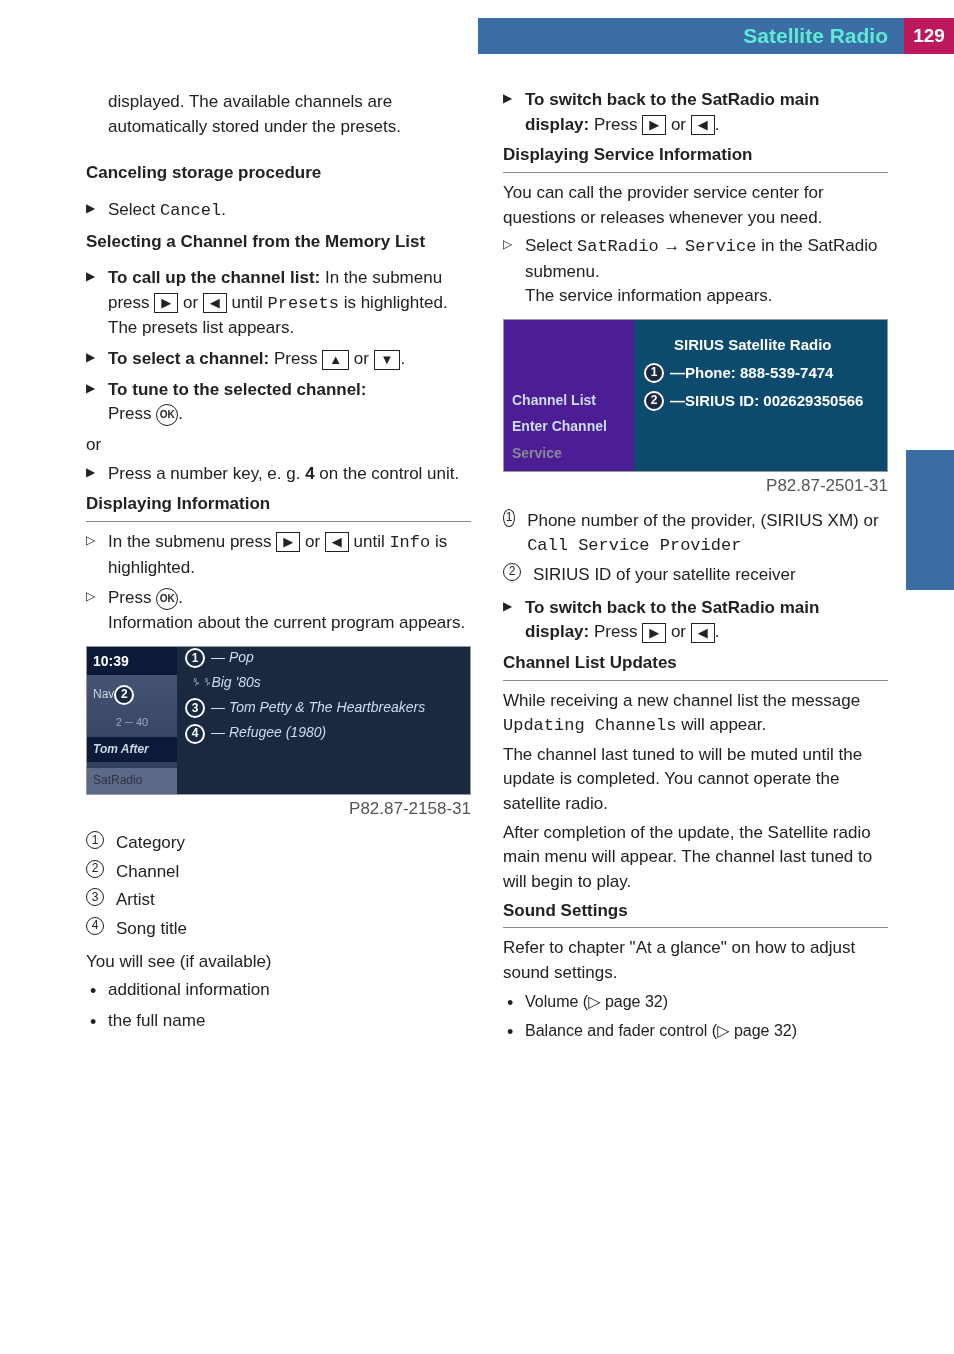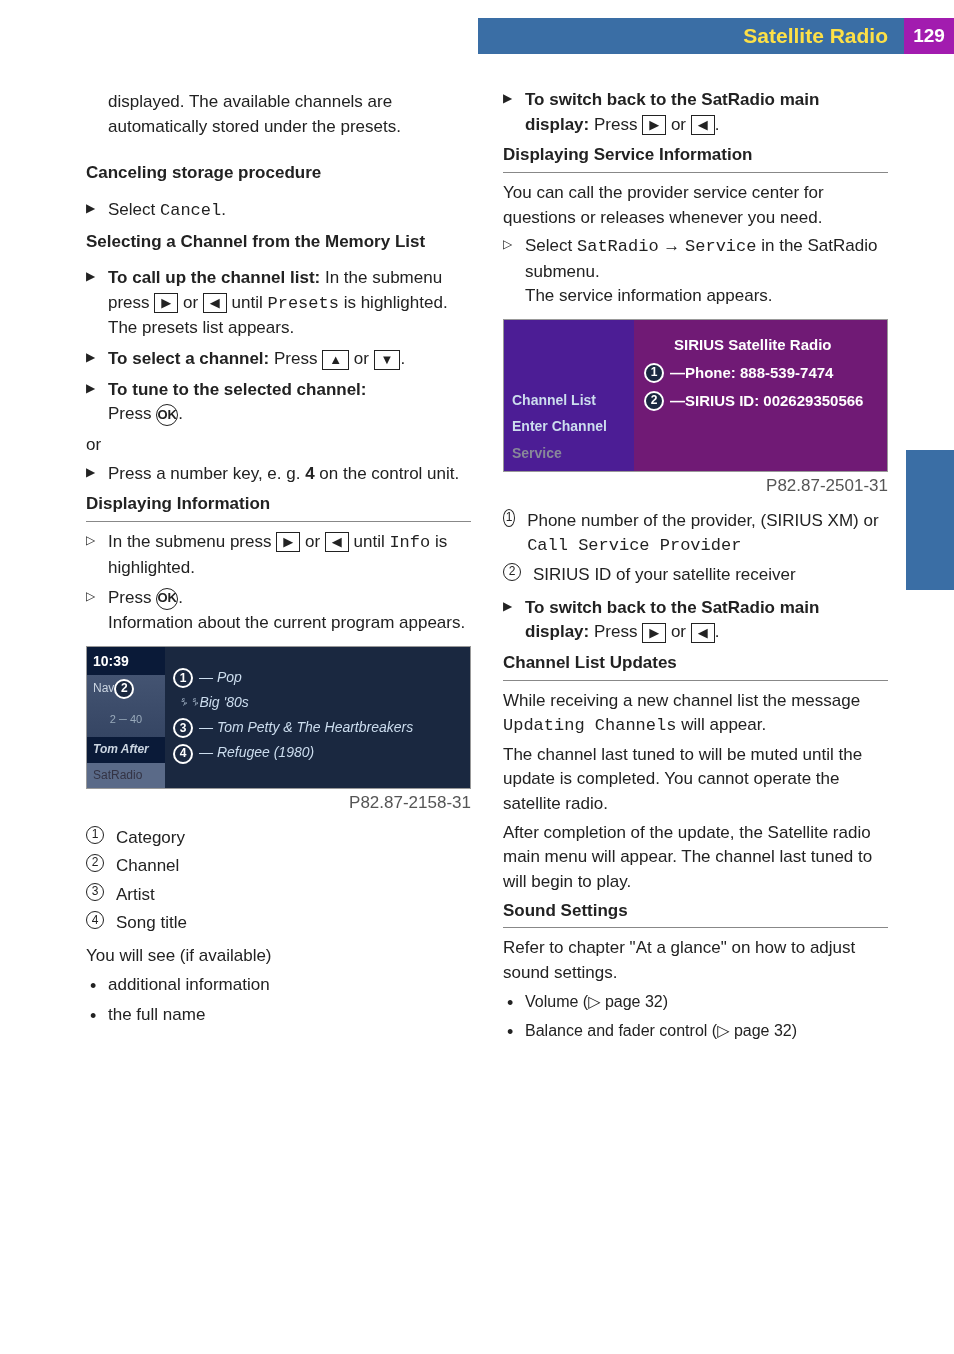--- a/index.html
+++ b/index.html
@@ -1,46 +1,46 @@
 <!DOCTYPE html>
 <html><head>
 <meta charset="utf-8">
 <style>
   * { margin: 0; padding: 0; box-sizing: border-box; }
   body { font-family: Arial, Helvetica, sans-serif; font-size: 17px; line-height: 1.45; color: #222; width: 954px; height: 1354px; position: relative; background: #fff; }
   .header-blue { position: absolute; top: 18px; right: 0; width: 476px; height: 36px; background: #3a6ea5; display: flex; align-items: center; justify-content: flex-end; padding-right: 54px; }
-  .header-title { color: #fde047; font-weight: bold; font-size: 21px; margin-right: 12px; }
+  .header-title { color: #5eead4; font-weight: bold; font-size: 21px; margin-right: 12px; }
   .header-page { color: #fff; font-weight: bold; font-size: 19px; }
-  .page-num-box { position: absolute; top: 18px; right: 0; width: 50px; height: 36px; background: #a21caf; display: flex; align-items: center; justify-content: center; }
+  .page-num-box { position: absolute; top: 18px; right: 0; width: 50px; height: 36px; background: #be185d; display: flex; align-items: center; justify-content: center; }
   .side-tab { position: absolute; right: 0; top: 450px; width: 48px; height: 140px; background: #3a6ea5; }
   .side-tab-text { position: absolute; right: 6px; top: 490px; transform: rotate(-90deg); transform-origin: right top; color: #3a6ea5; font-weight: bold; font-size: 26px; letter-spacing: 1px; }
   .content { position: absolute; top: 88px; left: 86px; right: 66px; bottom: 40px; display: flex; gap: 32px; }
   .col { width: 50%; }
   p, li { margin-bottom: 4px; }
   .section-title { font-weight: bold; margin-bottom: 8px; padding-bottom: 4px; border-bottom: 1px solid #888; }
   .bold { font-weight: bold; }
   .mono { font-family: "Courier New", monospace; font-size: 17px; }
   ul.plain { list-style: none; padding-left: 0; }
   ul.plain > li { position: relative; padding-left: 22px; margin-bottom: 6px; }
   .tri::before { content: "▶"; position: absolute; left: 0; top: 2px; font-size: 12px; }
   .triO::before { content: "▷"; position: absolute; left: 0; top: 2px; font-size: 12px; }
   .dot::before { content: "•"; position: absolute; left: 4px; top: 0; font-size: 18px; }
   .circ { display: inline-flex; width: 18px; height: 18px; border: 1px solid #222; border-radius: 50%; align-items: center; justify-content: center; font-size: 12px; vertical-align: middle; margin-right: 6px; }
   .keybox { display: inline-block; border: 1px solid #222; padding: 0 6px; font-size: 13px; line-height: 18px; vertical-align: middle; }
-  .okbtn { display: inline-flex; align-items: center; justify-content: center; width: 22px; height: 22px; border: 1px solid #222; border-radius: 50%; font-size: 13px; font-weight: bold; vertical-align: middle; }
+  .okbtn { display: inline-flex; align-items: center; justify-content: center; width: 22px; height: 22px; border: 1px solid #222; border-radius: 50%; font-size: 10px; font-weight: bold; vertical-align: middle; }
   .img1 { width: 100%; margin: 10px 0 2px; border: 1px solid #999; background: #1a2840; color: #fff; display: flex; }
-  .img1-left { width: 78px; background: linear-gradient(#4a5a78,#2a3a58); display: flex; flex-direction: column; font-size: 12px; color: #cbd5e1; }
+  .img1-left { width: 90px; background: linear-gradient(#4a5a78,#2a3a58); display: flex; flex-direction: column; font-size: 12px; color: #cbd5e1; gap: 6px; }
   .img1-time { background: #0a1a38; color: #fff; padding: 4px 6px; font-weight: bold; font-size: 14px; }
-  .img1-right { flex: 1; padding: 20px 8px; font-style: italic; color: #cde; font-size: 14px; }
+  .img1-right { flex: 1; padding: 0 8px; font-style: italic; color: #cde; font-size: 14px; }
   .img1-right div { margin-bottom: 4px; }
   .img-caption { text-align: right; font-size: 17px; color: #555; margin-bottom: 10px; }
   .callout-badge { display: inline-flex; width: 20px; height: 20px; border: 2px solid #fff; border-radius: 50%; align-items: center; justify-content: center; font-size: 12px; font-weight: bold; font-style: normal; color: #fff; background: #1a2840; margin-right: 6px; }
   .img2 { width: 100%; margin: 10px 0 2px; border: 1px solid #999; display: flex; }
   .img2-left { width: 130px; background: #4c1d95; color: #cde; padding: 70px 8px 8px; font-size: 14px; font-weight: bold; display: flex; flex-direction: column; justify-content: flex-end; gap: 6px; }
-  .img2-right { flex: 1; background: #701a75; color: #fff; padding: 14px 10px; font-size: 15px; font-weight: bold; }
+  .img2-right { flex: 1; background: #0c4a6e; color: #fff; padding: 14px 10px; font-size: 15px; font-weight: bold; }
   .img2-right .row { display: flex; align-items: center; margin-bottom: 6px; }
   .arrow { color: #222; }
   .sub { padding-left: 22px; margin-top: 2px; margin-bottom: 22px; }
   .legend { list-style: none; padding: 0; margin-top: 8px; }
   .legend li { display: flex; align-items: flex-start; gap: 6px; margin-bottom: 4px; }
   .crossref { font-size: 16px; }
 </style>
 </head>
 <body>
 

